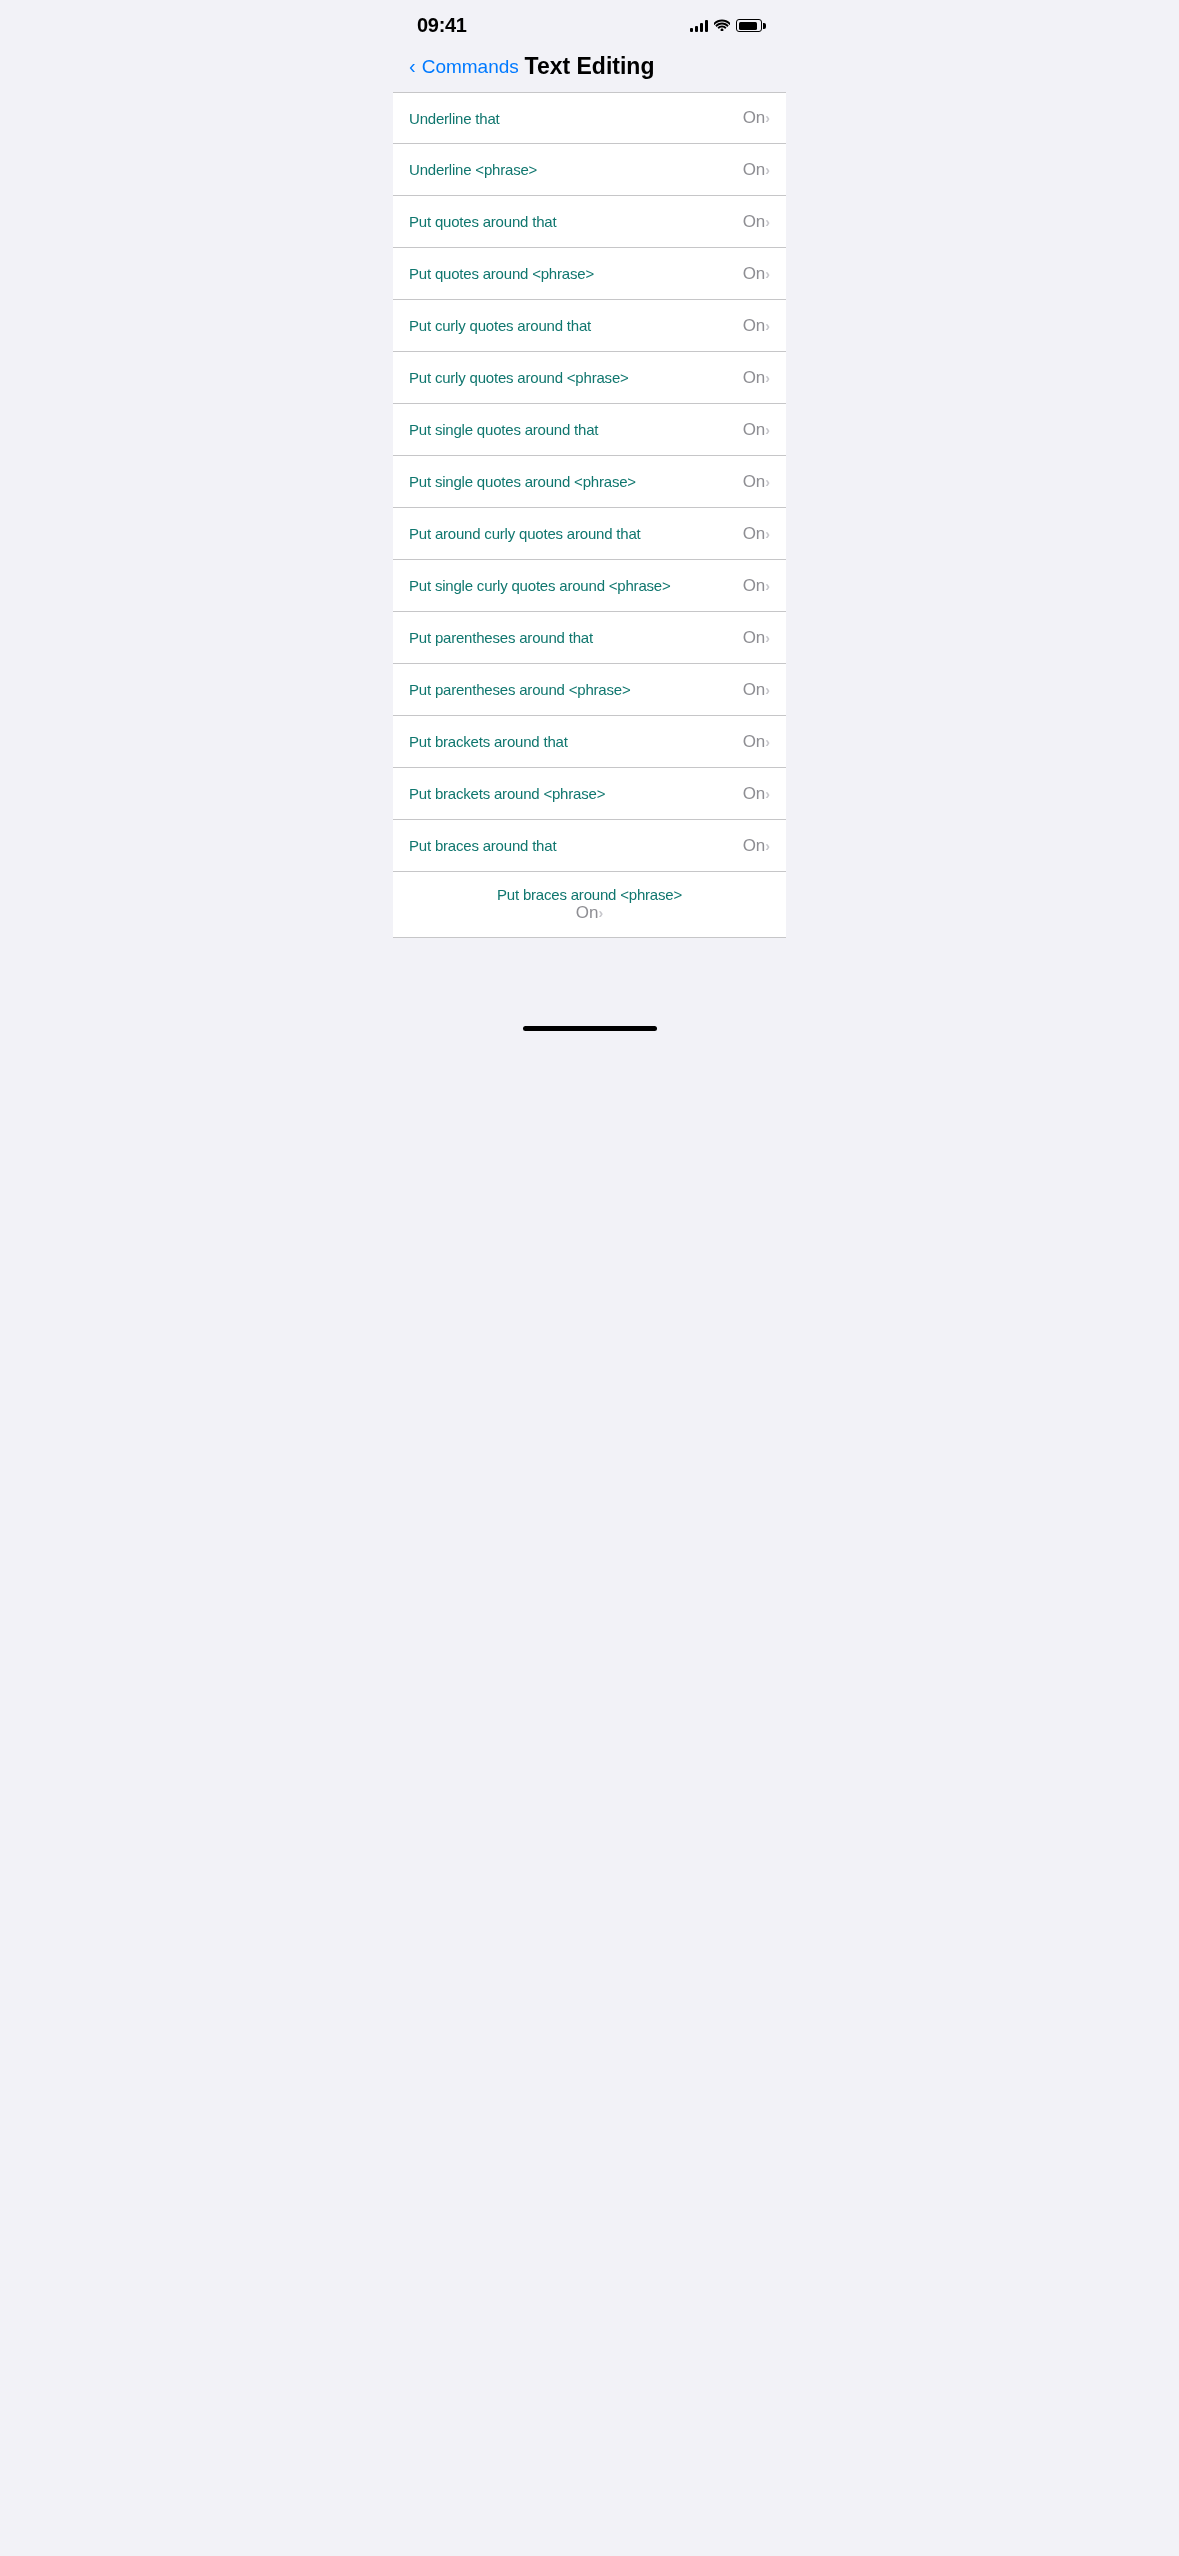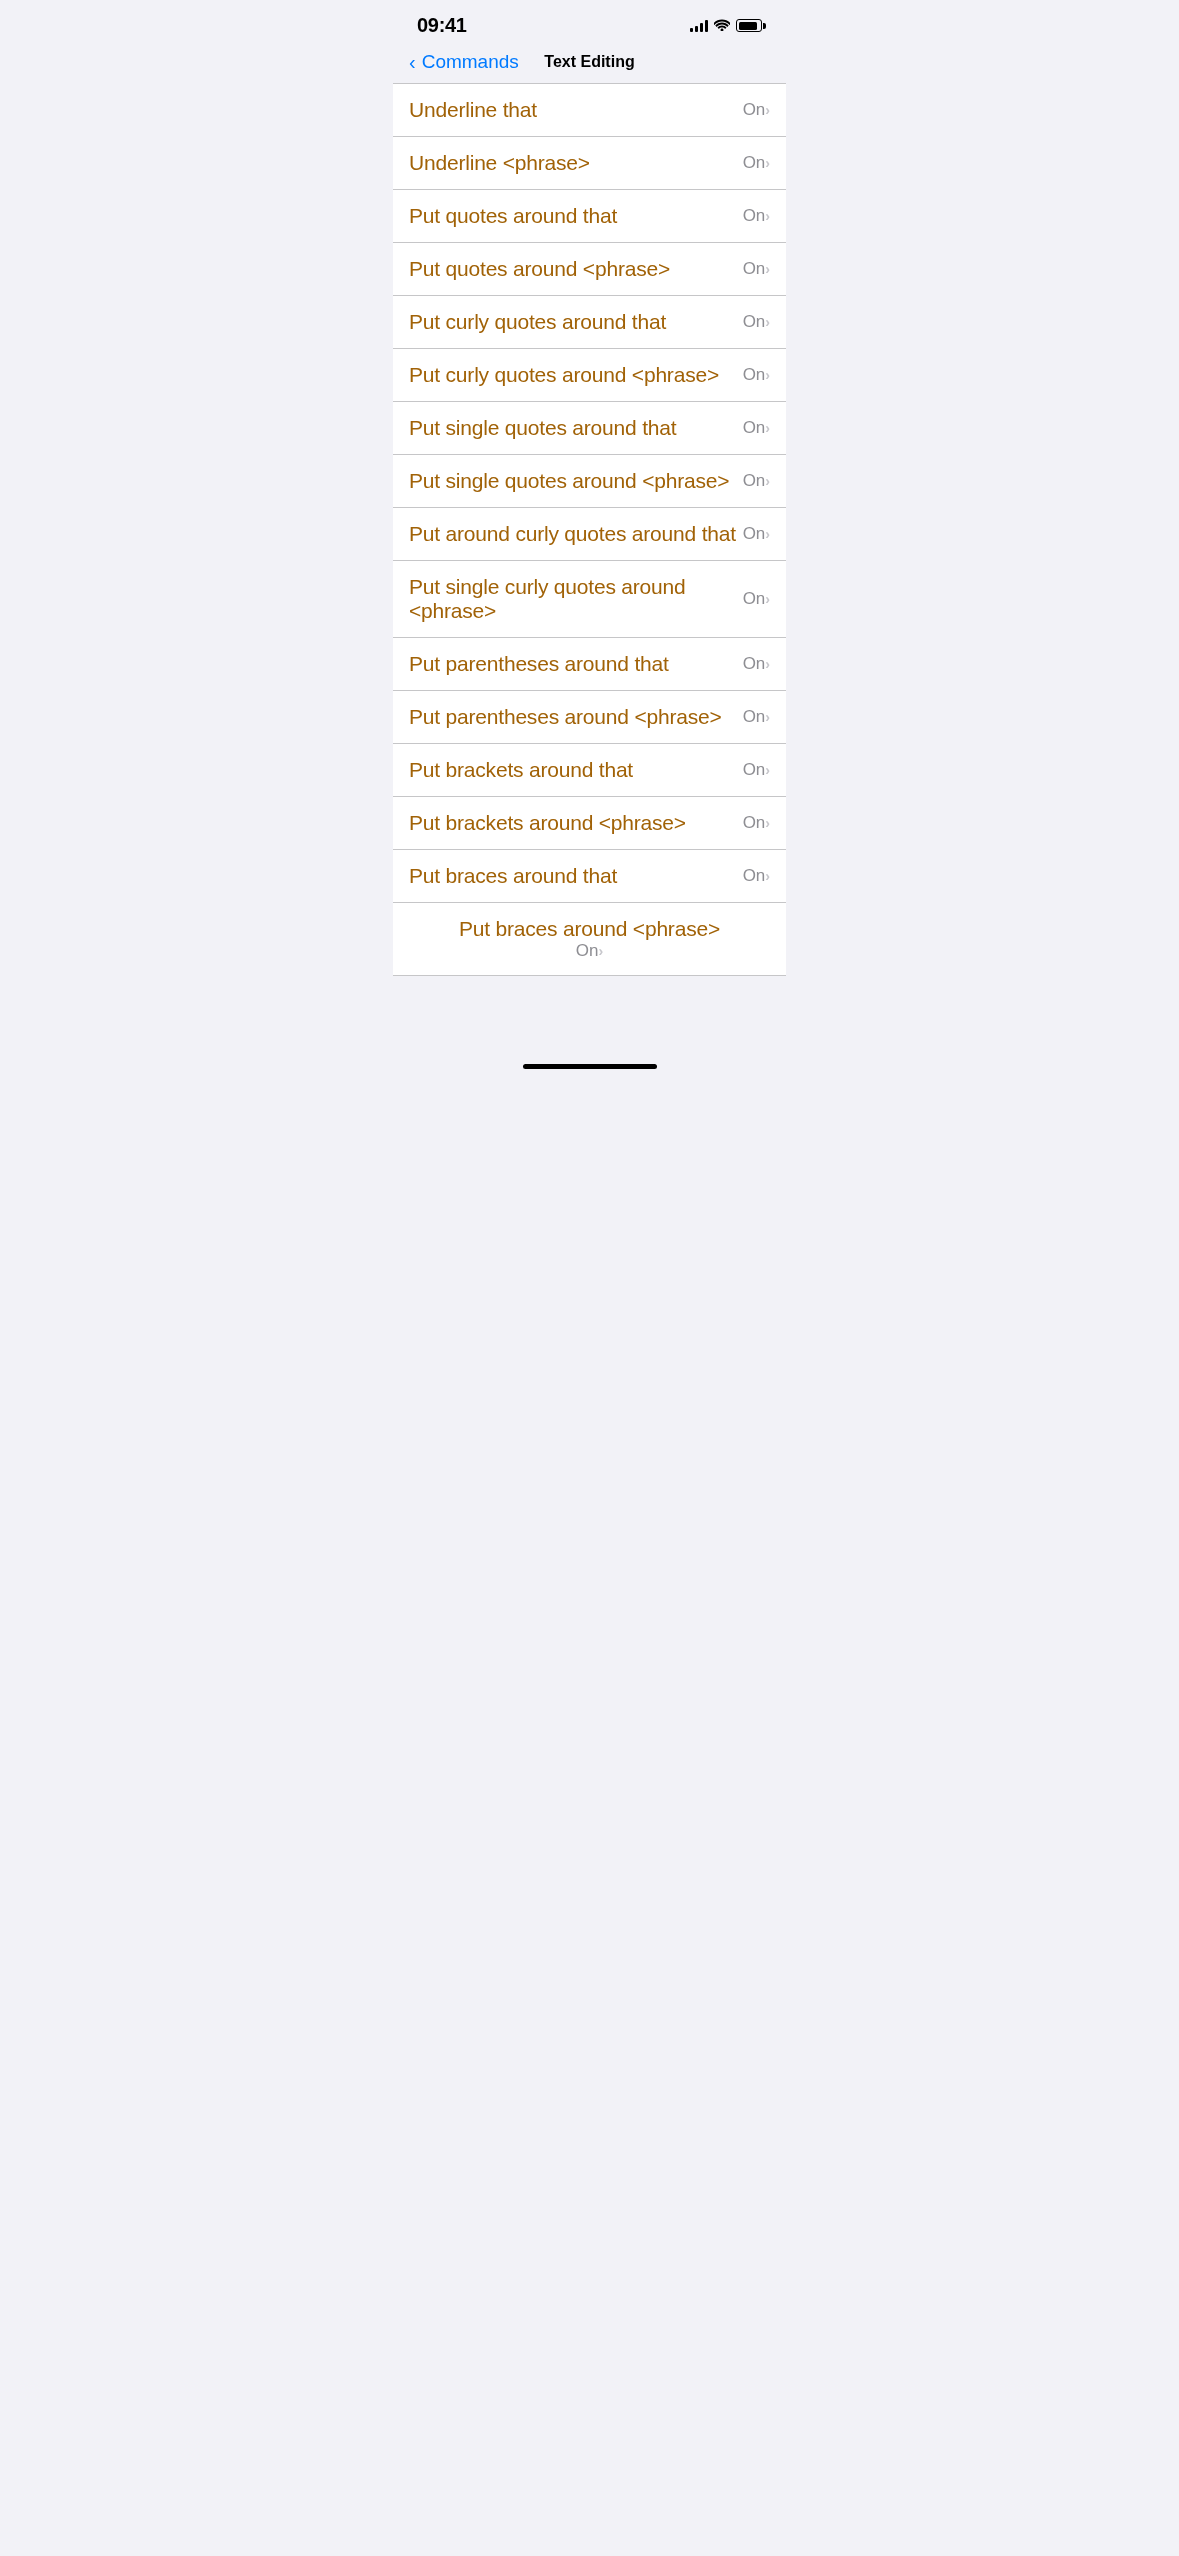--- a/index.html
+++ b/index.html
@@ -113,21 +113,21 @@
       color: #007aff;
       margin-right: 2px;
     }
 
     .back-label {
       color: #007aff;
       font-size: 19px;
     }
 
     .page-title {
-      font-size: 16px;
+      font-size: 23px;
       font-weight: 600;
       color: #000;
     }
 
     .list-container {
       background-color: #fff;
       margin: 0;
     }
 
     .list-item {
@@ -139,22 +139,22 @@
       border-bottom: 0.5px solid #c6c6c8;
       cursor: pointer;
       min-height: 52px;
     }
 
     .list-item:last-child {
       border-bottom: none;
     }
 
     .item-label {
-      font-size: 21px;
-      color: #a16207;
+      font-size: 15px;
+      color: #0f766e;
       flex: 1;
       letter-spacing: -0.2px;
     }
 
     .item-right {
       display: flex;
       align-items: center;
     }
 
     .item-value {

